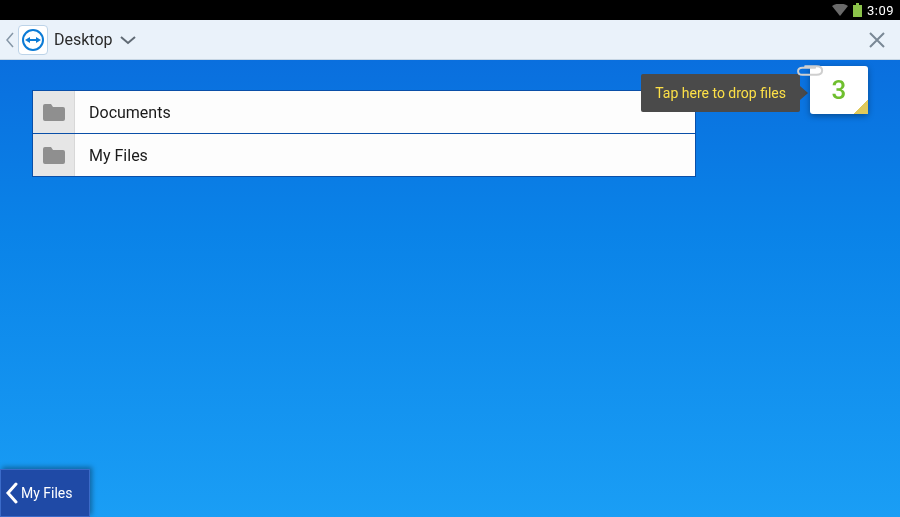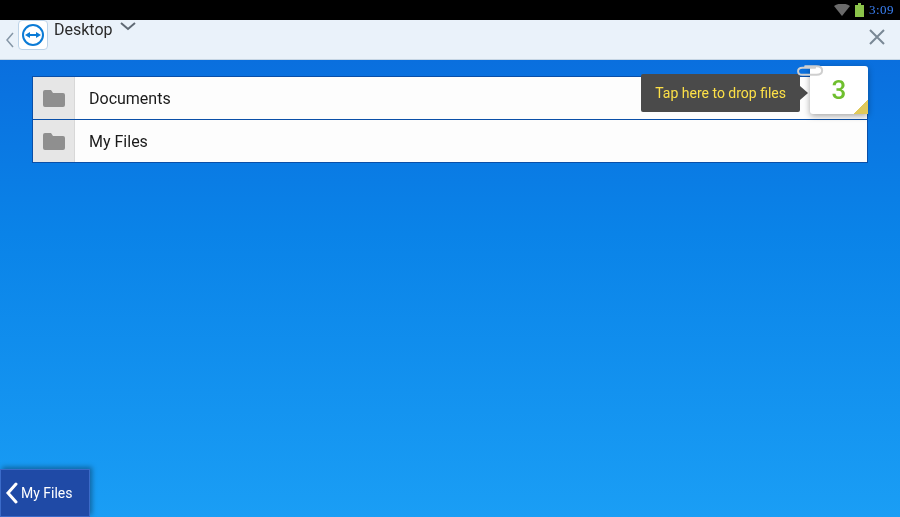--- a/index.html
+++ b/index.html
@@ -15,28 +15,28 @@
       background: #000;
       display: flex;
       justify-content: flex-end;
       align-items: center;
       padding: 0 6px;
       gap: 5px;
     }
     .status-icon { color: #888; }
     .wifi-icon svg { display: block; }
     .battery-icon svg { display: block; }
-    .status-time { color: #3b82f6; font-size: 13px; letter-spacing: 0.5px; font-family: Liberation Serif, serif; }
+    .status-time { color: #ffffff; font-size: 13px; letter-spacing: 0.5px; }
 
     .top-bar {
       height: 40px;
       background: #eaf2fa;
       border-bottom: 1px solid #c7d6e4;
       display: flex;
-      align-items: flex-start;
+      align-items: center;
       padding: 0 6px 0 2px;
     }
     .back-chevron {
       width: 14px;
       height: 40px;
       display: flex;
       align-items: center;
       justify-content: center;
       color: #7a8a99;
       cursor: pointer;
@@ -72,23 +72,23 @@
 
     .content {
       position: relative;
       width: 900px;
       height: 457px; 
       background: linear-gradient(to bottom, #0a6fde 0%, #0a83e8 38%, #1a9ef5 100%);
     }
 
     .file-list {
       position: absolute;
-      top: 16px;
+      top: 30px;
       left: 32px;
-      width: 836px;
+      width: 664px;
     }
     .row {
       height: 44px;
       background: #fdfdfd;
       border: 1px solid #0a4fa8;
       display: flex;
       align-items: center;
       cursor: pointer;
     }
     .row + .row { margin-top: -1px; }

